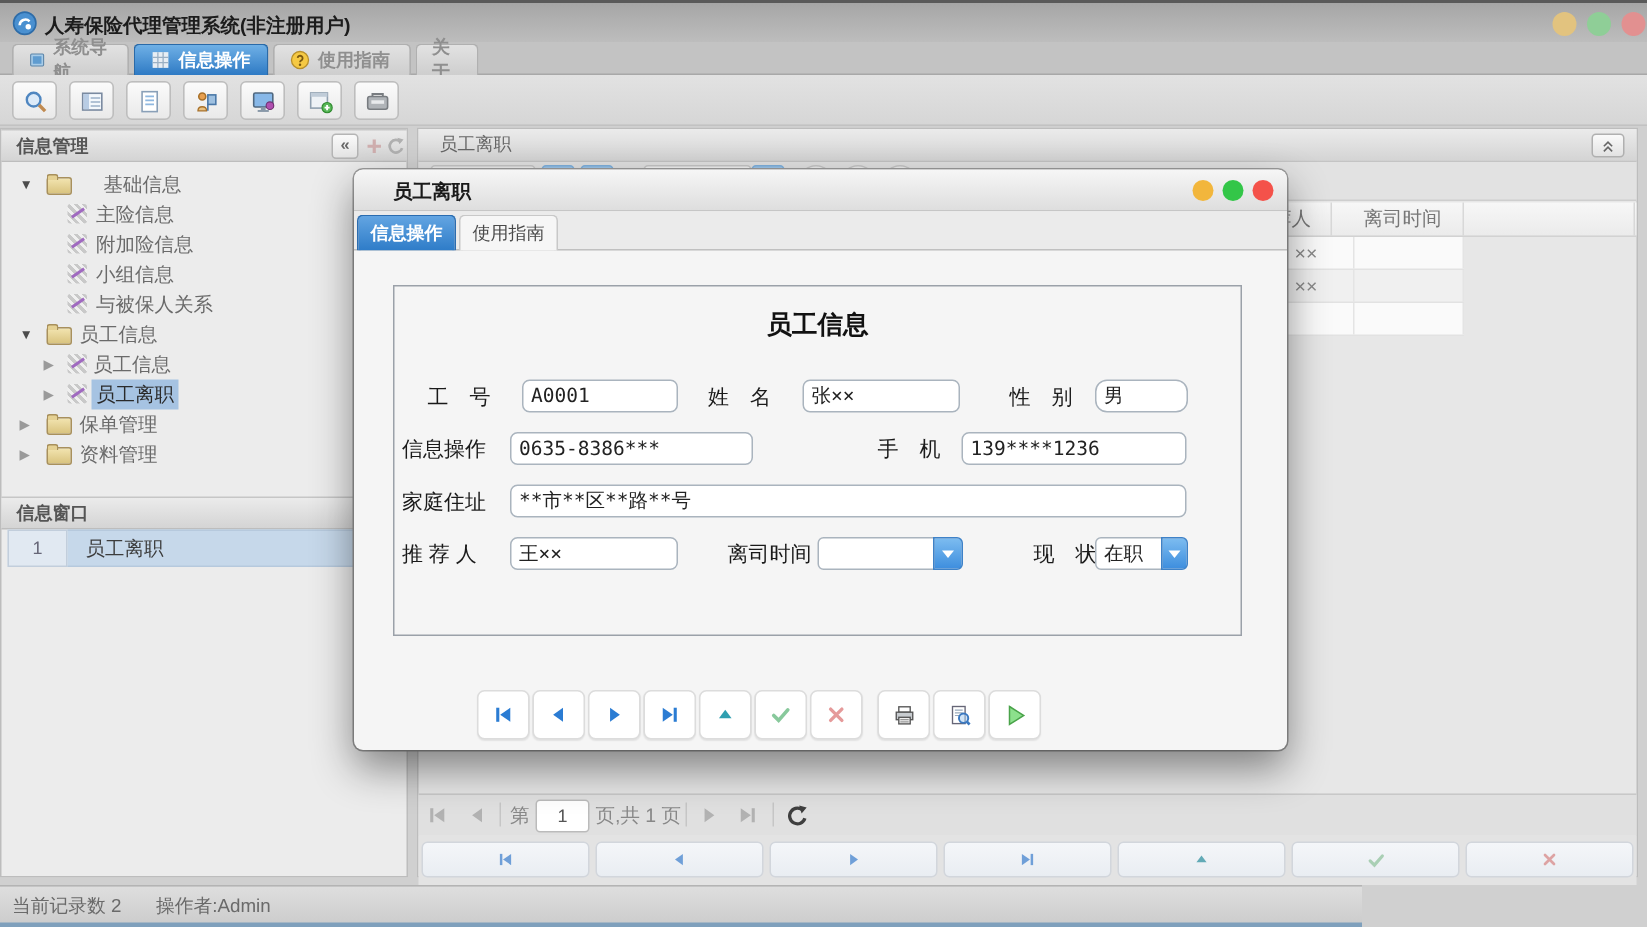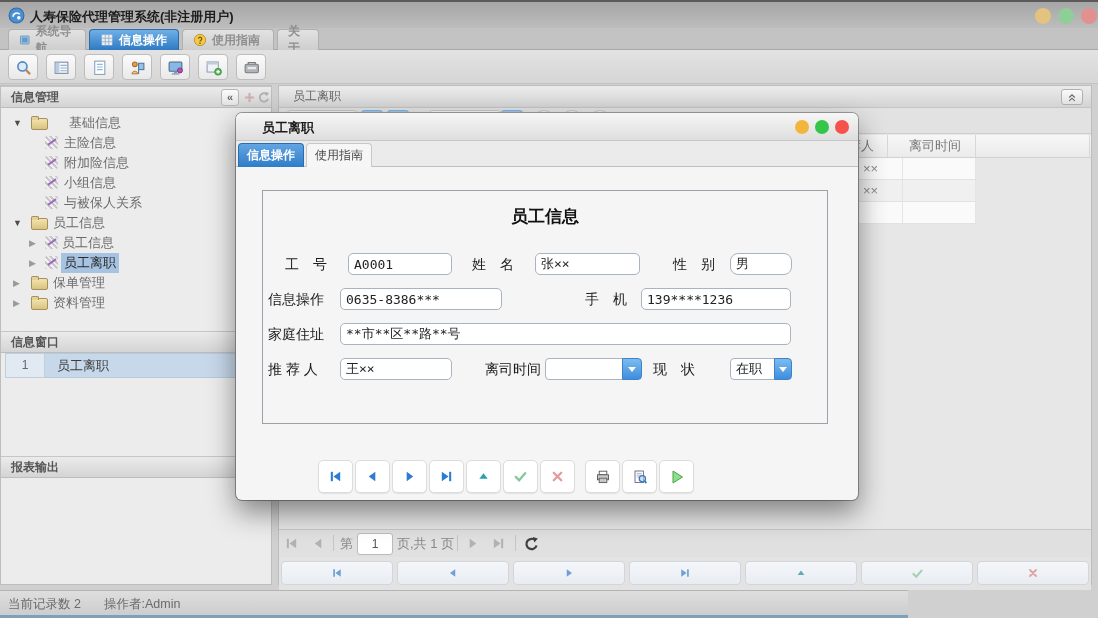--- a/index.html
+++ b/index.html
@@ -259,23 +259,20 @@
     </div>
 
     <div class="phead" style="top:245px">
       <span>信息窗口</span>
     </div>
     <div id="iw-row" class="abs">
       <span id="iw-idx">1</span>
       <span id="iw-lbl">员工离职</span>
     </div>
 
-    <div class="phead" style="top:370px">
-      <span>报表输出</span>
-    </div>
   </div>
 
   <div id="main-panel" class="abs">
     <div id="mp-head">
       <span>员工离职</span>
       <span id="mp-collapse">
         <svg width="12" height="11" viewBox="0 0 16 16">
           <path d="M4 8 8 4 12 8M4 13 8 9 12 13" fill="none" stroke="#666" stroke-width="1.6"></path>
         </svg>
       </span>
@@ -417,21 +414,21 @@
     <span class="flabel" style="left:32px;top:210px">家庭住址</span>
     <input class="finput" style="left: 104px; top: 210px; width: 451px;" value="**市**区**路**号">
 
     <span class="flabel" style="left:32px;top:245px">推 荐 人</span>
     <input class="finput" style="left: 104px; top: 245px; width: 112px;" value="王××">
     <span class="flabel" style="left:249px;top:245px">离司时间</span>
     <input class="finput" style="left: 309px; top: 245px; width: 78px; border-radius: 4px 0px 0px 4px;" value="">
     <span class="combo-arrow" style="left:386px;top:245px;width:20px">
         <i></i>
       </span>
-    <span class="flabel" style="left:417px;top:245px">现　状</span>
+    <span class="flabel" style="left:453px;top:245px">现　状</span>
     <input class="finput" style="left: 494px; top: 245px; width: 45px; border-radius: 4px 0px 0px 4px;" value="在职">
     <span class="combo-arrow" style="left:538px;top:245px;width:18px">
         <i></i>
       </span>
 
     <div class="dnav" style="left:82px">
       <svg width="15" height="15" viewBox="0 0 16 16">
         <rect x="3" y="3" width="2.2" height="10" fill="#2b7cd3"></rect>
           <polygon points="13,3 13,13 5.8,8" fill="#2b7cd3"></polygon>
         </svg>

